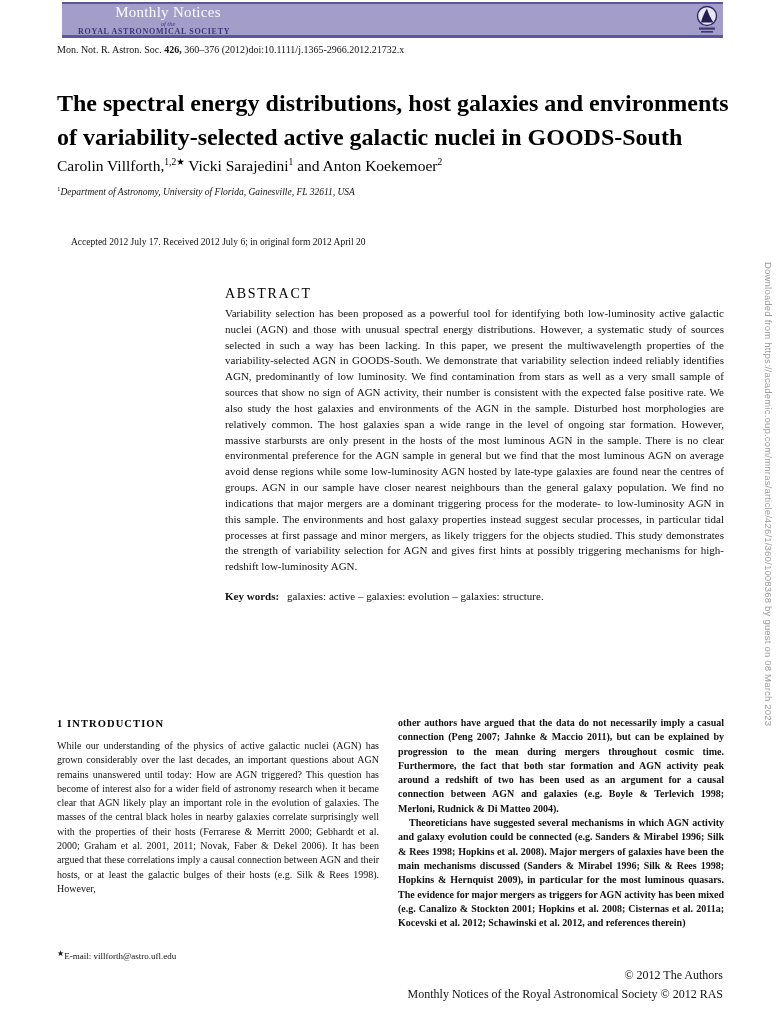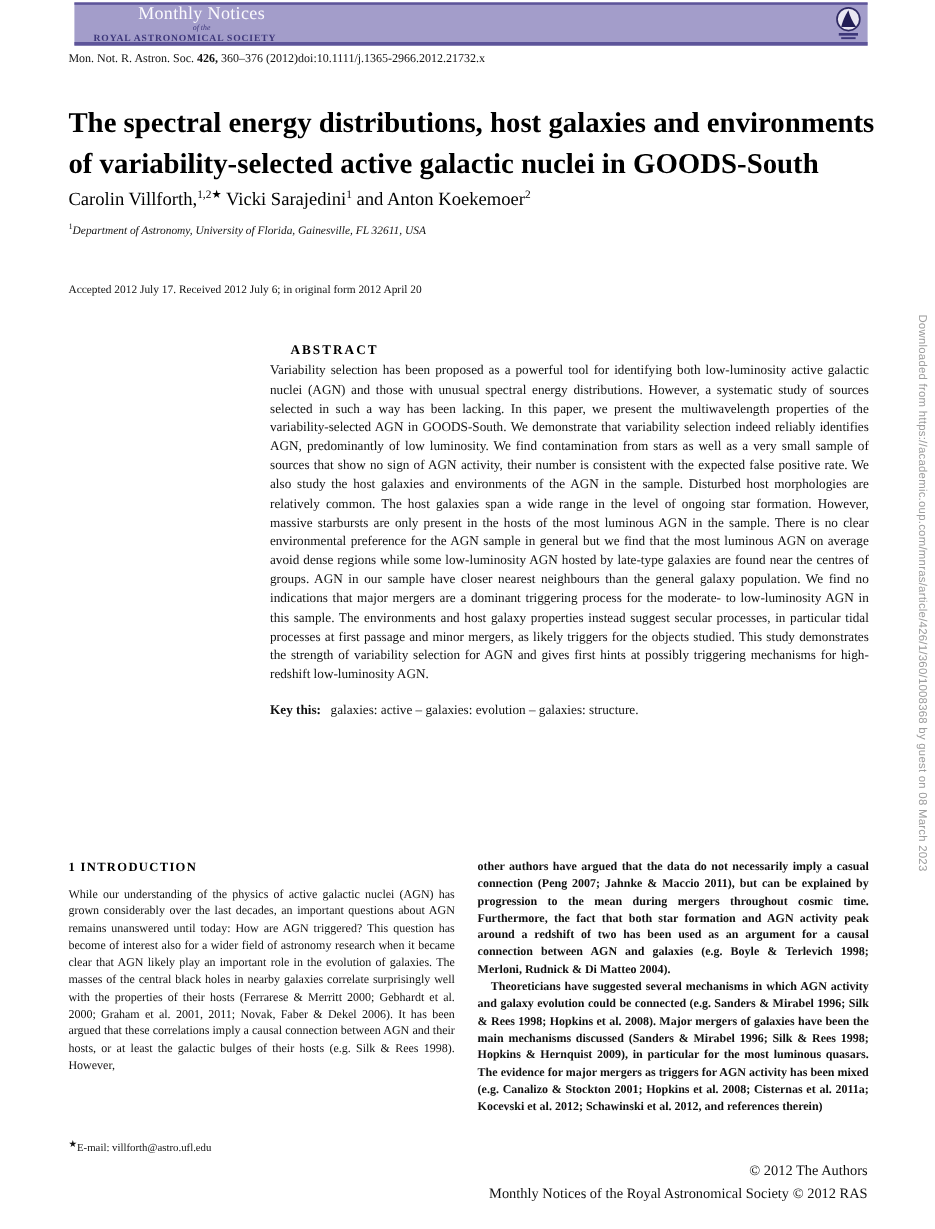--- a/index.html
+++ b/index.html
@@ -28,24 +28,24 @@
   
   .paper-title{
     position:absolute; left:57px; top:86px; width:676px;
     font-size:24px; font-weight:bold; line-height:1.42; color:#000;
   }
   .author-line{position:absolute; left:57px; top:156px; width:666px; font-size:15.5px; color:#000;}
   .author-line sup{font-size:9.5px;}
   .affiliations{position:absolute; left:57px; top:184px; width:666px; font-size:9.5px; line-height:1.55; color:#111;}
   .affiliations .aff{font-style:italic;}
   .affiliations sup{font-size:7px; font-style:normal;}
-  .history{position:absolute; left:57px; top:237px; width:666px; font-size:9.5px; color:#111;}
+  .history{position:absolute; left:71px; top:237px; width:666px; font-size:9.5px; color:#111;}
   
   .abstract{position:absolute; left:225px; top:286px; width:499px;}
-  .abstract-heading{font-size:11px; font-weight:bold; letter-spacing:1.7px; color:#000;margin-left:17px;}
+  .abstract-heading{font-size:14px; font-weight:normal; letter-spacing:1.7px; color:#000;}
   .abstract-text{margin-top:4px; font-size:11px; line-height:1.44; text-align:justify; color:#111;}
   .keywords{margin-top:15px; font-size:11px; color:#111;}
   .keywords-label{font-weight:bold; margin-right:8px;}
   
   .col{position:absolute; top:716px;}
   .col-left{left:57px; width:322px;}
   .col-right{left:398px; width:326px;font-weight:bold;}
   .section-heading{font-size:10.5px; font-weight:bold; letter-spacing:1.1px; margin:2px 0 10px 0; color:#000;}
   .col p{font-size:10px; line-height:1.43; text-align:justify; margin:0; color:#111;}
   .col p.indent{text-indent:11px;}
@@ -96,21 +96,21 @@
   <div class="author-line"><span>Carolin Villforth,</span><sup>1,2★</sup><span> Vicki Sarajedini</span><sup>1</sup><span> and Anton Koekemoer</span><sup>2</sup></div>
   <div class="affiliations">
       <div><sup>1</sup><span class="aff">Department of Astronomy, University of Florida, Gainesville, FL 32611, USA</span></div>
     </div>
   <div class="history">Accepted 2012 July 17. Received 2012 July 6; in original form 2012 April 20</div>
 
   <div class="abstract">
     <div class="abstract-heading">ABSTRACT</div>
     <div class="abstract-text">Variability selection has been proposed as a powerful tool for identifying both low-luminosity active galactic nuclei (AGN) and those with unusual spectral energy distributions. However, a systematic study of sources selected in such a way has been lacking. In this paper, we present the multiwavelength properties of the variability-selected AGN in GOODS-South. We demonstrate that variability selection indeed reliably identifies AGN, predominantly of low luminosity. We find contamination from stars as well as a very small sample of sources that show no sign of AGN activity, their number is consistent with the expected false positive rate. We also study the host galaxies and environments of the AGN in the sample. Disturbed host morphologies are relatively common. The host galaxies span a wide range in the level of ongoing star formation. However, massive starbursts are only present in the hosts of the most luminous AGN in the sample. There is no clear environmental preference for the AGN sample in general but we find that the most luminous AGN on average avoid dense regions while some low-luminosity AGN hosted by late-type galaxies are found near the centres of groups. AGN in our sample have closer nearest neighbours than the general galaxy population. We find no indications that major mergers are a dominant triggering process for the moderate- to low-luminosity AGN in this sample. The environments and host galaxy properties instead suggest secular processes, in particular tidal processes at first passage and minor mergers, as likely triggers for the objects studied. This study demonstrates the strength of variability selection for AGN and gives first hints at possibly triggering mechanisms for high-redshift low-luminosity AGN.</div>
     <div class="keywords">
-      <span class="keywords-label">Key this:</span><span>galaxies: active – galaxies: evolution – galaxies: structure.</span>
+      <span class="keywords-label">Key words:</span><span>galaxies: active – galaxies: evolution – galaxies: structure.</span>
     </div>
   </div>
 
   <div class="col col-left">
     <div class="section-heading">1 INTRODUCTION</div>
     <div>
         <p>While our understanding of the physics of active galactic nuclei (AGN) has grown considerably over the last decades, an important questions about AGN remains unanswered until today: How are AGN triggered? This question has become of interest also for a wider field of astronomy research when it became clear that AGN likely play an important role in the evolution of galaxies. The masses of the central black holes in nearby galaxies correlate surprisingly well with the properties of their hosts (Ferrarese &amp; Merritt 2000; Gebhardt et al. 2000; Graham et al. 2001, 2011; Novak, Faber &amp; Dekel 2006). It has been argued that these correlations imply a causal connection between AGN and their hosts, or at least the galactic bulges of their hosts (e.g. Silk &amp; Rees 1998). However,</p>
       </div>
   </div>
   <div class="col col-right">

